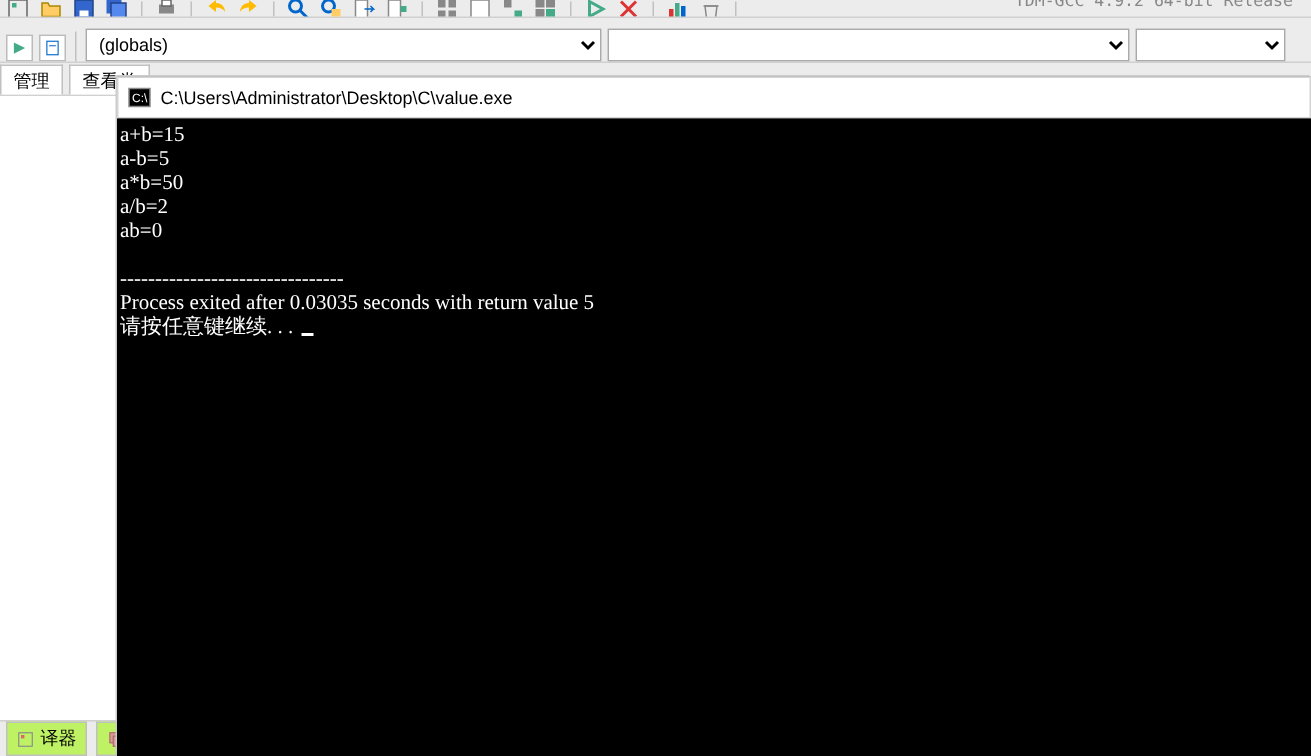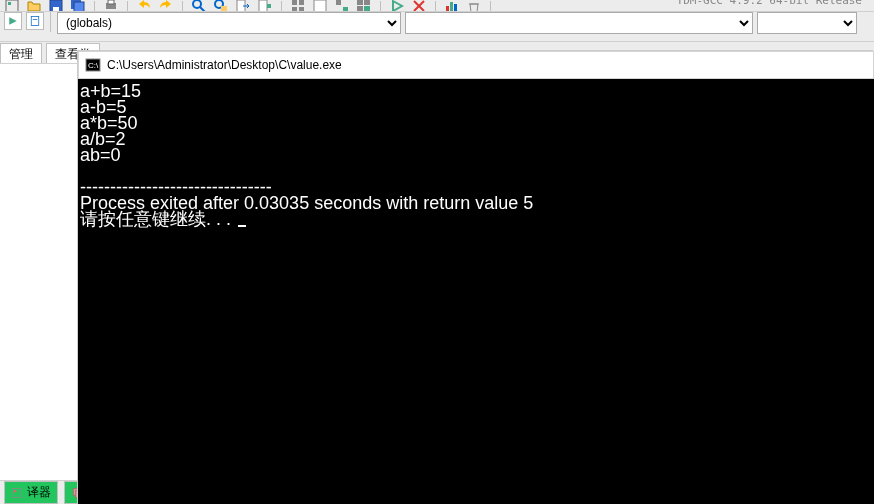--- a/index.html
+++ b/index.html
@@ -4,38 +4,38 @@
 <style>
 * { margin:0; padding:0; box-sizing:border-box; }
 body { font-family:"Microsoft YaHei",Tahoma,sans-serif; font-size:12px; background:#f0f0f0; width:874px; height:504px; overflow:hidden; position:relative; }
 .ico { width:16px; height:16px; display:inline-block; vertical-align:middle; }
 
 .toolbar1 { height:12px; background:#ececec; border-bottom:1px solid #d0d0d0; display:flex; align-items:flex-end; gap:6px; padding:0 4px; overflow:hidden; }
 .toolbar1 .tbtn { width:16px; height:10px; display:flex; align-items:center; justify-content:center; }
 .sep { width:1px; height:10px; background:#c0c0c0; margin:0 2px; }
 .toolbar1 .compiler { margin-left:auto; color:#888; font-family:Consolas,monospace; font-size:11px; padding-right:8px; position:relative; top:-4px; white-space:nowrap; }
 
-.toolbar2 { height:30px; background:#ececec; border-bottom:1px solid #d0d0d0; display:flex; align-items:flex-start; gap:4px; padding:0 4px; }
+.toolbar2 { height:30px; background:#ececec; border-bottom:1px solid #d0d0d0; display:flex; align-items:flex-end; gap:4px; padding:0 4px; }
 .toolbar2 .smallbtn { width:18px; height:18px; border:1px solid #bbb; background:#fff; display:flex; align-items:center; justify-content:center; cursor:pointer; }
 .toolbar2 select { height:22px; font-size:12px; background:#fff; border:1px solid #aaa; padding:0 4px; }
 .sel-scope { width:344px; }
 .sel-mid { width:348px; }
 .sel-right { width:100px; }
 
 .tabstrip { height:22px; background:#ececec; display:flex; align-items:flex-end; border-bottom:1px solid #d0d0d0; }
 .tab { height:20px; padding:2px 8px; border:1px solid #c0c0c0; border-bottom:none; background:#fff; margin-right:4px; font-size:12px; cursor:pointer; }
 
 .editorzone { position:absolute; top:64px; left:0; right:0; bottom:24px; background:#fff; }
 .bottombar { position:absolute; left:0; right:0; bottom:0; height:24px; background:#ececec; border-top:1px solid #d0d0d0; display:flex; align-items:center; gap:6px; padding:0 4px; }
-.bottombar .btab { padding:2px 6px; border:1px solid #c0c0c0; background:#22c55e; font-size:12px; cursor:pointer; display:flex; align-items:center; gap:4px; }
+.bottombar .btab { padding:2px 6px; border:1px solid #c0c0c0; background:#bef264; font-size:12px; cursor:pointer; display:flex; align-items:center; gap:4px; }
 
 .console { position:absolute; top:51px; left:78px; width:796px; height:453px; background:#000; box-shadow:-1px -1px 0 #ccc; }
 .console-title { height:28px; background:#fff; border:1px solid #d4d4d4; display:flex; align-items:center; padding:0 6px; gap:6px; }
 .console-title .txt { font-size:12px; color:#000; }
-.console-body { position:absolute; top:28px; left:0; right:0; bottom:0; background:#000; color:#fff; font-family:Liberation Sans, sans-serif; font-size:18px; line-height:16px; padding:4px 2px; white-space:pre; }
+.console-body { position:absolute; top:28px; left:0; right:0; bottom:0; background:#000; color:#fff; font-family:Liberation Serif, serif; font-size:14px; line-height:16px; padding:4px 2px; white-space:pre; }
 .cursor { display:inline-block; width:8px; height:2px; background:#fff; vertical-align:baseline; margin-left:2px; position:relative; top:2px; }
 </style>
 </head>
 <body>
 
 <div class="toolbar1">
   <div class="tbtn">
       <svg class="ico" viewBox="0 0 16 16">
         <rect x="2" y="2" width="12" height="12" fill="none" stroke="#666"></rect>
         <rect x="4" y="4" width="3" height="3" fill="#4a8"></rect>

